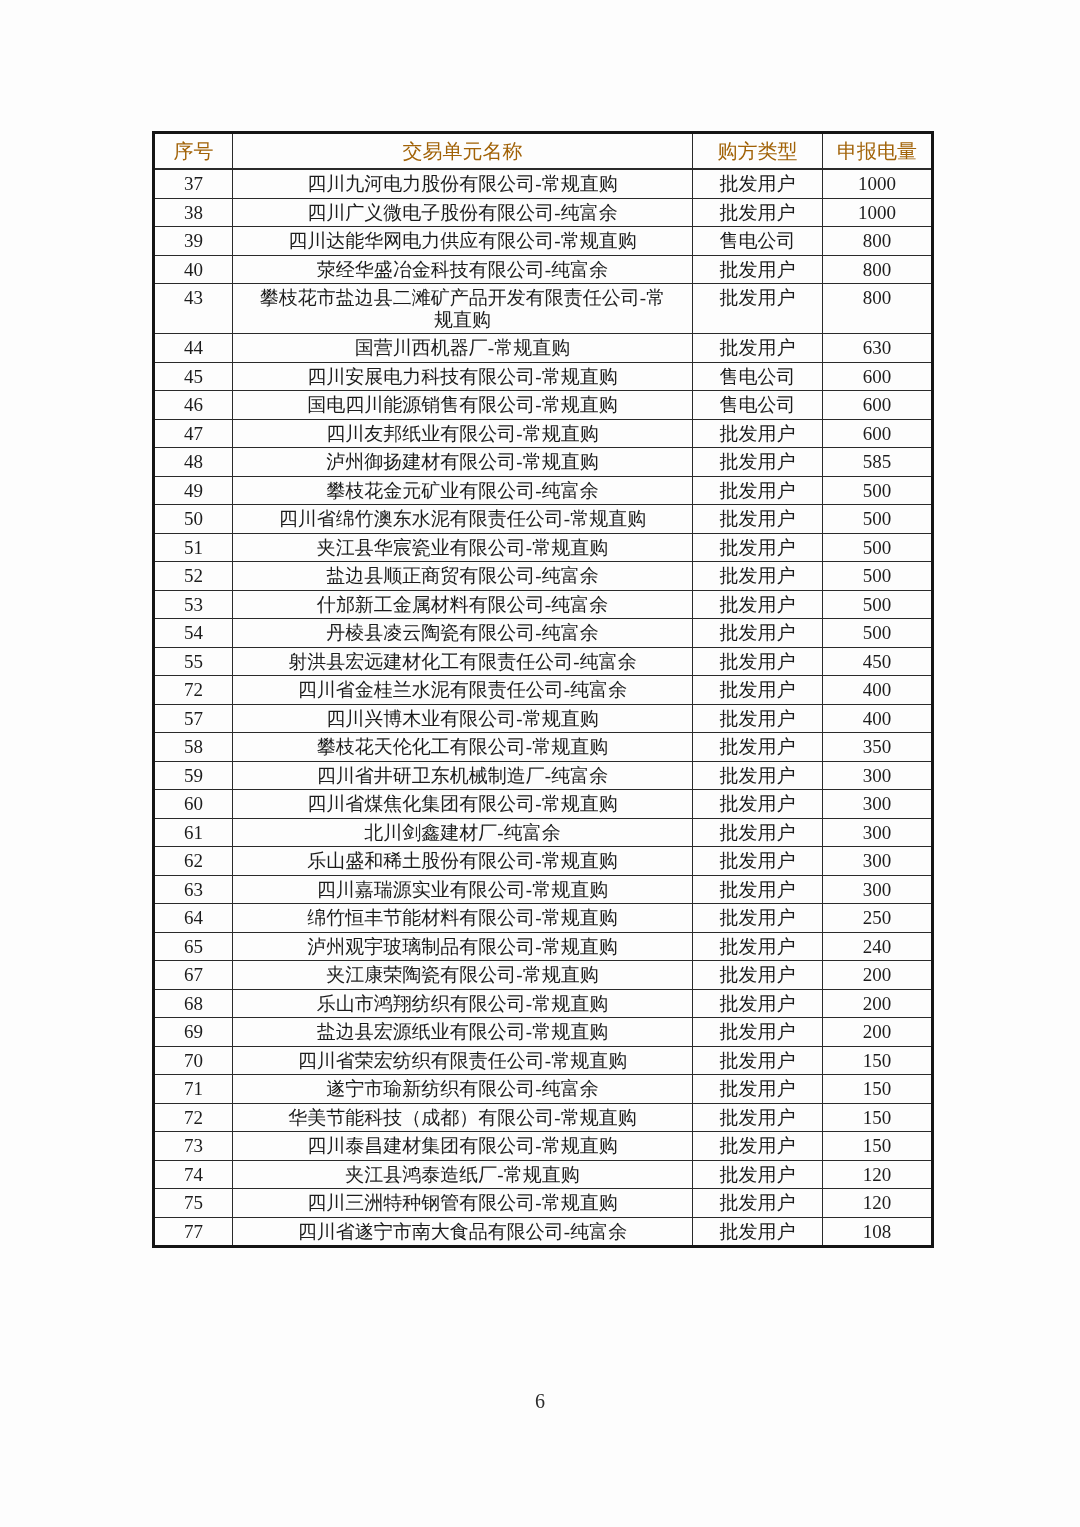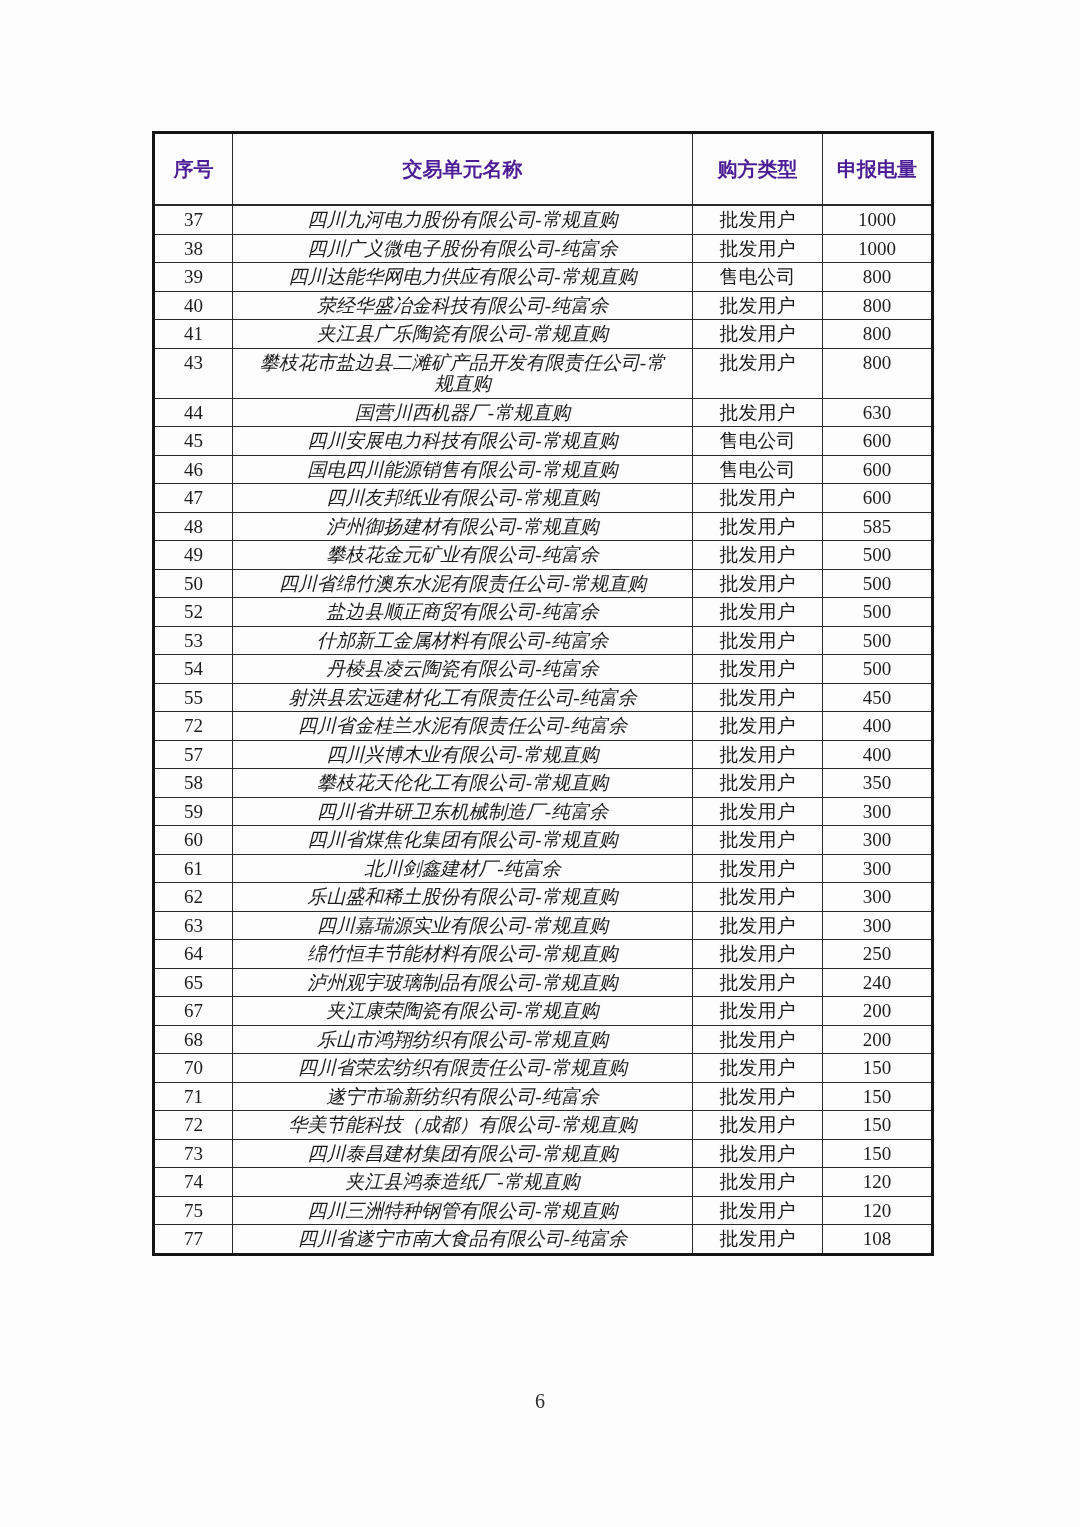--- a/index.html
+++ b/index.html
@@ -22,34 +22,33 @@
     border: 3px solid #151515;
   }
   .data-table th, .data-table td {
     border: 1.5px solid #2a2a2a;
     text-align: center;
     vertical-align: top;
     overflow: hidden;
   }
   .data-table th {
     font-size: 20px;
-    font-weight: bold;
+    font-weight: normal;
     line-height: 24px;
-    padding: 23px 2px;
+    padding: 5px 2px;
     border-bottom-width: 2.5px;
-    color: #4c1d95;
+    color: #a16207;
   }
   .data-table td {
     font-size: 19px;
     line-height: 21.5px;
     padding: 3px 4px;
   }
   .data-table td.unit-name {
     padding: 3px 25px;
-    font-style: italic;
   }
   .page-number {
     position: absolute;
     top: 1390px;
     left: 0;
     width: 1080px;
     text-align: center;
     font-size: 20px;
     color: #2c2c2c;
   }
@@ -93,26 +92,20 @@
           <td>售电公司</td>
           <td>800</td>
         </tr>
         <tr>
           <td>40</td>
           <td class="unit-name">荥经华盛冶金科技有限公司-纯富余</td>
           <td>批发用户</td>
           <td>800</td>
         </tr>
         <tr>
-          <td>41</td>
-          <td class="unit-name">夹江县广乐陶瓷有限公司-常规直购</td>
-          <td>批发用户</td>
-          <td>800</td>
-        </tr>
-        <tr>
           <td>43</td>
           <td class="unit-name">攀枝花市盐边县二滩矿产品开发有限责任公司-常规直购</td>
           <td>批发用户</td>
           <td>800</td>
         </tr>
         <tr>
           <td>44</td>
           <td class="unit-name">国营川西机器厂-常规直购</td>
           <td>批发用户</td>
           <td>630</td>
@@ -147,20 +140,26 @@
           <td>批发用户</td>
           <td>500</td>
         </tr>
         <tr>
           <td>50</td>
           <td class="unit-name">四川省绵竹澳东水泥有限责任公司-常规直购</td>
           <td>批发用户</td>
           <td>500</td>
         </tr>
         <tr>
+          <td>51</td>
+          <td class="unit-name">夹江县华宸瓷业有限公司-常规直购</td>
+          <td>批发用户</td>
+          <td>500</td>
+        </tr>
+        <tr>
           <td>52</td>
           <td class="unit-name">盐边县顺正商贸有限公司-纯富余</td>
           <td>批发用户</td>
           <td>500</td>
         </tr>
         <tr>
           <td>53</td>
           <td class="unit-name">什邡新工金属材料有限公司-纯富余</td>
           <td>批发用户</td>
           <td>500</td>
@@ -243,20 +242,26 @@
           <td>批发用户</td>
           <td>200</td>
         </tr>
         <tr>
           <td>68</td>
           <td class="unit-name">乐山市鸿翔纺织有限公司-常规直购</td>
           <td>批发用户</td>
           <td>200</td>
         </tr>
         <tr>
+          <td>69</td>
+          <td class="unit-name">盐边县宏源纸业有限公司-常规直购</td>
+          <td>批发用户</td>
+          <td>200</td>
+        </tr>
+        <tr>
           <td>70</td>
           <td class="unit-name">四川省荣宏纺织有限责任公司-常规直购</td>
           <td>批发用户</td>
           <td>150</td>
         </tr>
         <tr>
           <td>71</td>
           <td class="unit-name">遂宁市瑜新纺织有限公司-纯富余</td>
           <td>批发用户</td>
           <td>150</td>

